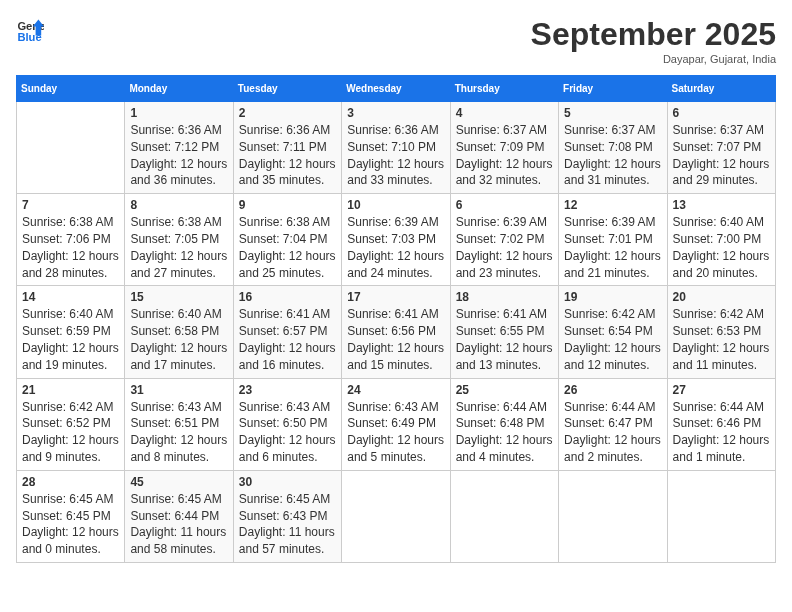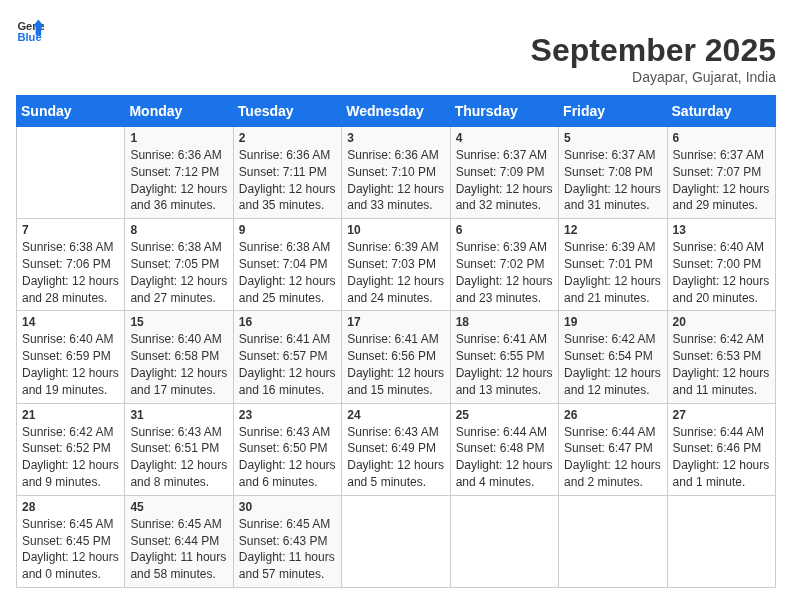--- a/index.html
+++ b/index.html
@@ -20,40 +20,39 @@
       display: flex;
       align-items: center;
       gap: 4px;
     }
     .logo-icon {
       width: 28px;
       height: 28px;
     }
     .title-block {
       text-align: right;
-      margin-top: 16px;
     }
     .calendar-title {
       font-size: 32px;
       font-weight: bold;
       color: #333;
     }
     .calendar-subtitle {
-      font-size: 14px;
+      font-size: 11px;
       color: #555;
     }
     table {
       width: 100%;
       border-collapse: collapse;
       table-layout: fixed;
     }
     thead tr th {
       background: #1a73e8;
       color: #fff;
-      font-size: 14px;
+      font-size: 10px;
       font-weight: bold;
       padding: 7px 4px;
       text-align: left;
       border: 1px solid #1a73e8;
     }
     tbody tr td {
       border: 1px solid #ccc;
       vertical-align: top;
       padding: 4px 5px;
       min-height: 80px;

